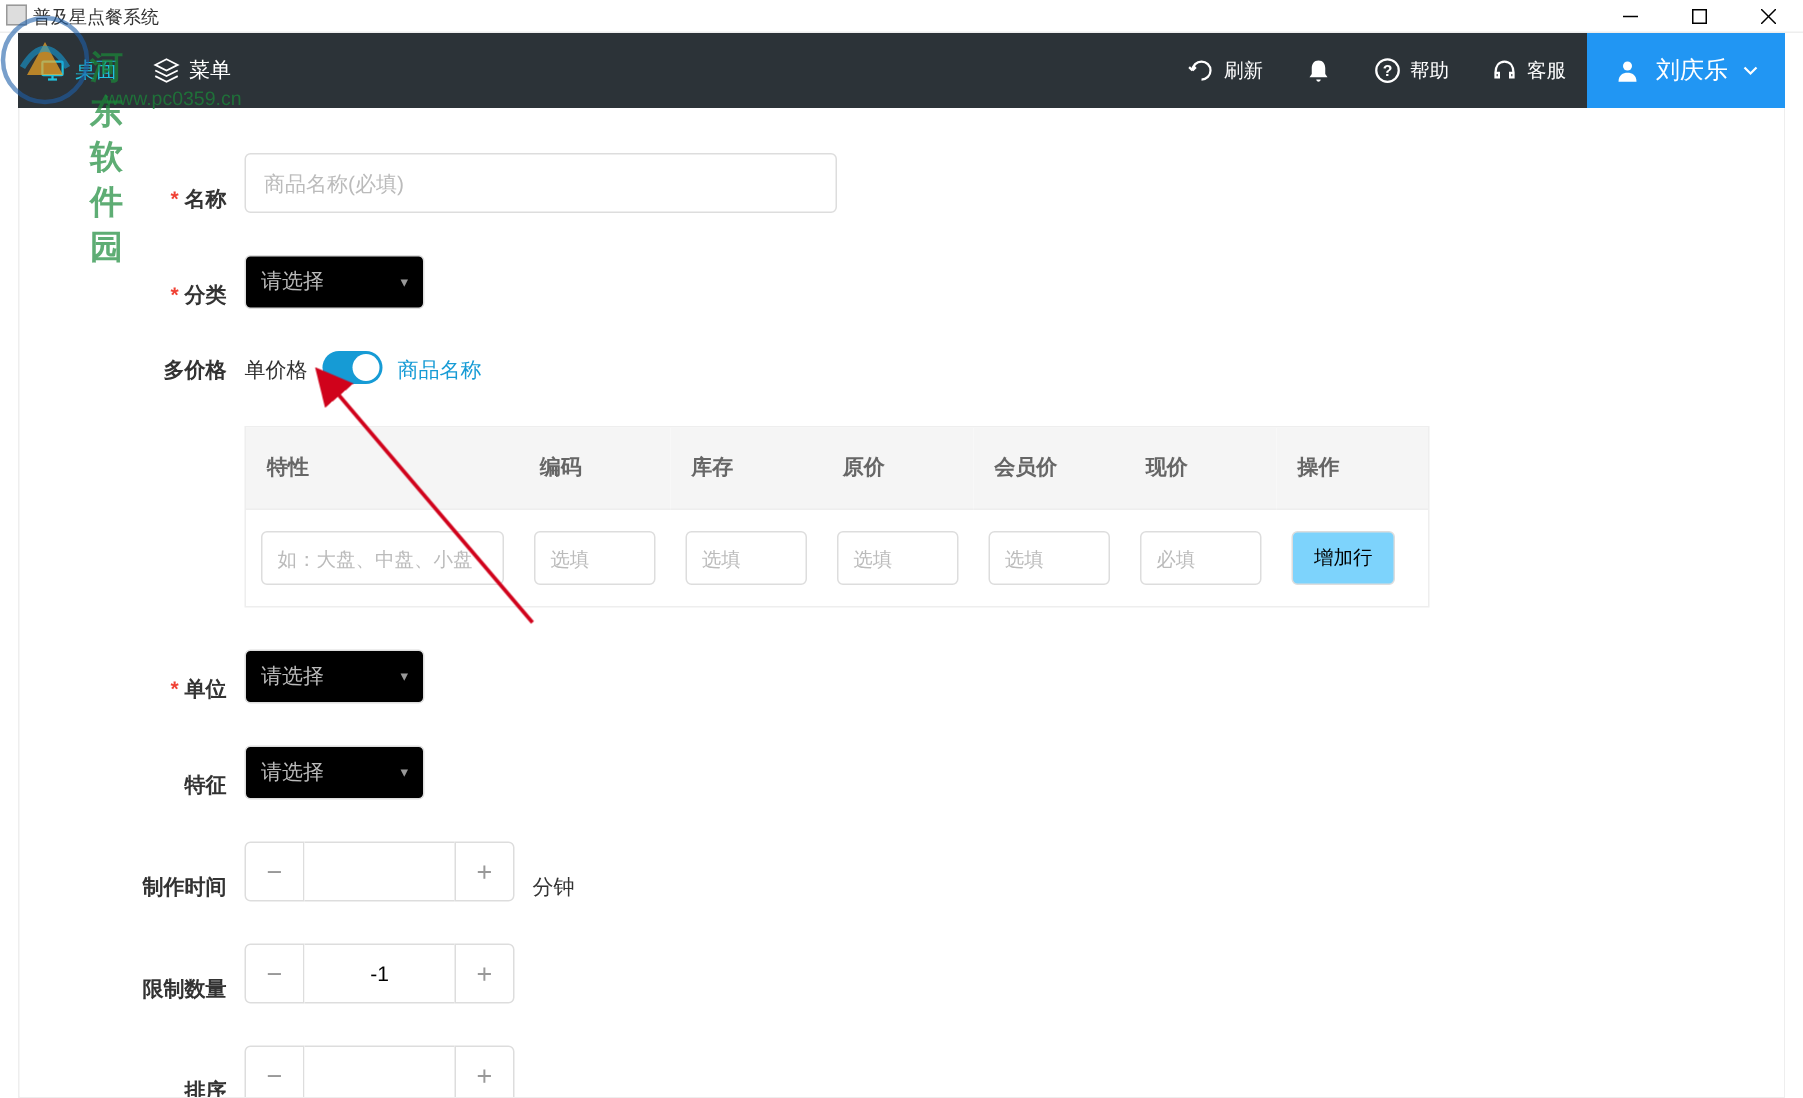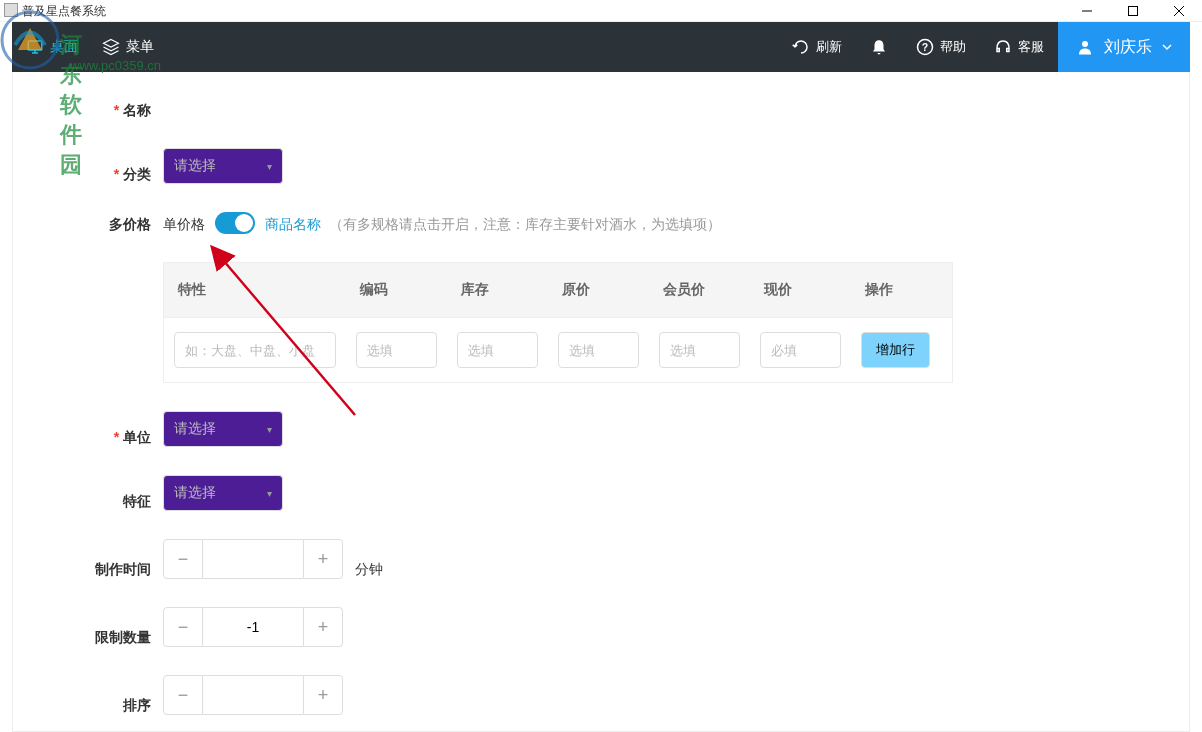--- a/index.html
+++ b/index.html
@@ -26,21 +26,21 @@
     
     .content { padding: 30px 60px 20px 60px; margin: 0 12px; height: calc(100% - 72px); overflow-y: auto; background: #fff; border: 1px solid #eee; border-top: none; }
     
     .form-row { display: flex; align-items: flex-end; margin-bottom: 28px; }
     .form-label { width: 90px; text-align: right; padding-right: 12px; font-size: 14px; color: #333; font-weight: bold; }
     .required::before { content: "* "; color: #f04134; }
     
     .text-input { height: 40px; border: 1px solid #ddd; border-radius: 4px; padding: 0 12px; font-size: 14px; width: 395px; }
     .text-input::placeholder { color: #bbb; }
     
-    .select-box { height: 36px; border: 1px solid #ddd; border-radius: 4px; padding: 0 10px; display: flex; align-items: center; justify-content: space-between; width: 120px; color: #bbb; font-size: 14px; background: #4c1d95; }
+    .select-box { height: 36px; border: 1px solid #ddd; border-radius: 4px; padding: 0 10px; display: flex; align-items: center; justify-content: space-between; width: 120px; color: #bbb; font-size: 14px; background: #000000; }
     .chevron { font-size: 10px; color: #999; }
     
     .toggle { width: 40px; height: 22px; background: #169bd5; border-radius: 11px; position: relative; display: inline-block; margin: 0 10px; }
     .toggle-knob { width: 18px; height: 18px; background: #fff; border-radius: 50%; position: absolute; right: 2px; top: 2px; }
     .toggle-label-blue { color: #169bd5; font-size: 14px; margin-right: 8px; }
     .toggle-hint { color: #999; font-size: 14px; }
     .sub-label { font-size: 14px; color: #333; }
     
     .table-wrap { margin-left: 90px; margin-bottom: 28px; }
     .data-table { width: 100%; max-width: 790px; border-collapse: separate; border-spacing: 0; border: 1px solid #eee; }
@@ -149,38 +149,38 @@
           <path d="M1 3 L5 7 L9 3" fill="none" stroke="#fff" stroke-width="1.5"></path>
         </svg>
     </div>
   </div>
 </div>
 
 <div class="content">
 
   <div class="form-row">
     <div class="form-label required">名称</div>
+    <input class="text-input" placeholder="商品名称(必填)" style="">
   </div>
 
   <div class="form-row">
     <div class="form-label required">分类</div>
     <div class="select-box">
       <span>请选择</span>
       <span class="chevron">▾</span>
     </div>
   </div>
 
   <div class="form-row">
     <div class="form-label">多价格</div>
     <span class="sub-label">单价格</span>
     <span class="toggle">
         <span class="toggle-knob"></span>
       </span>
     <span class="toggle-label-blue">商品名称</span>
-    <span class="toggle-hint">（有多规格请点击开启，注意：库存主要针对酒水，为选填项）</span>
   </div>
 
   <div class="table-wrap">
     <table class="data-table">
       <thead>
         <tr>
           <th style="width:180px">特性</th>
           <th style="width:100px">编码</th>
           <th style="width:100px">库存</th>
           <th style="width:100px">原价</th>

